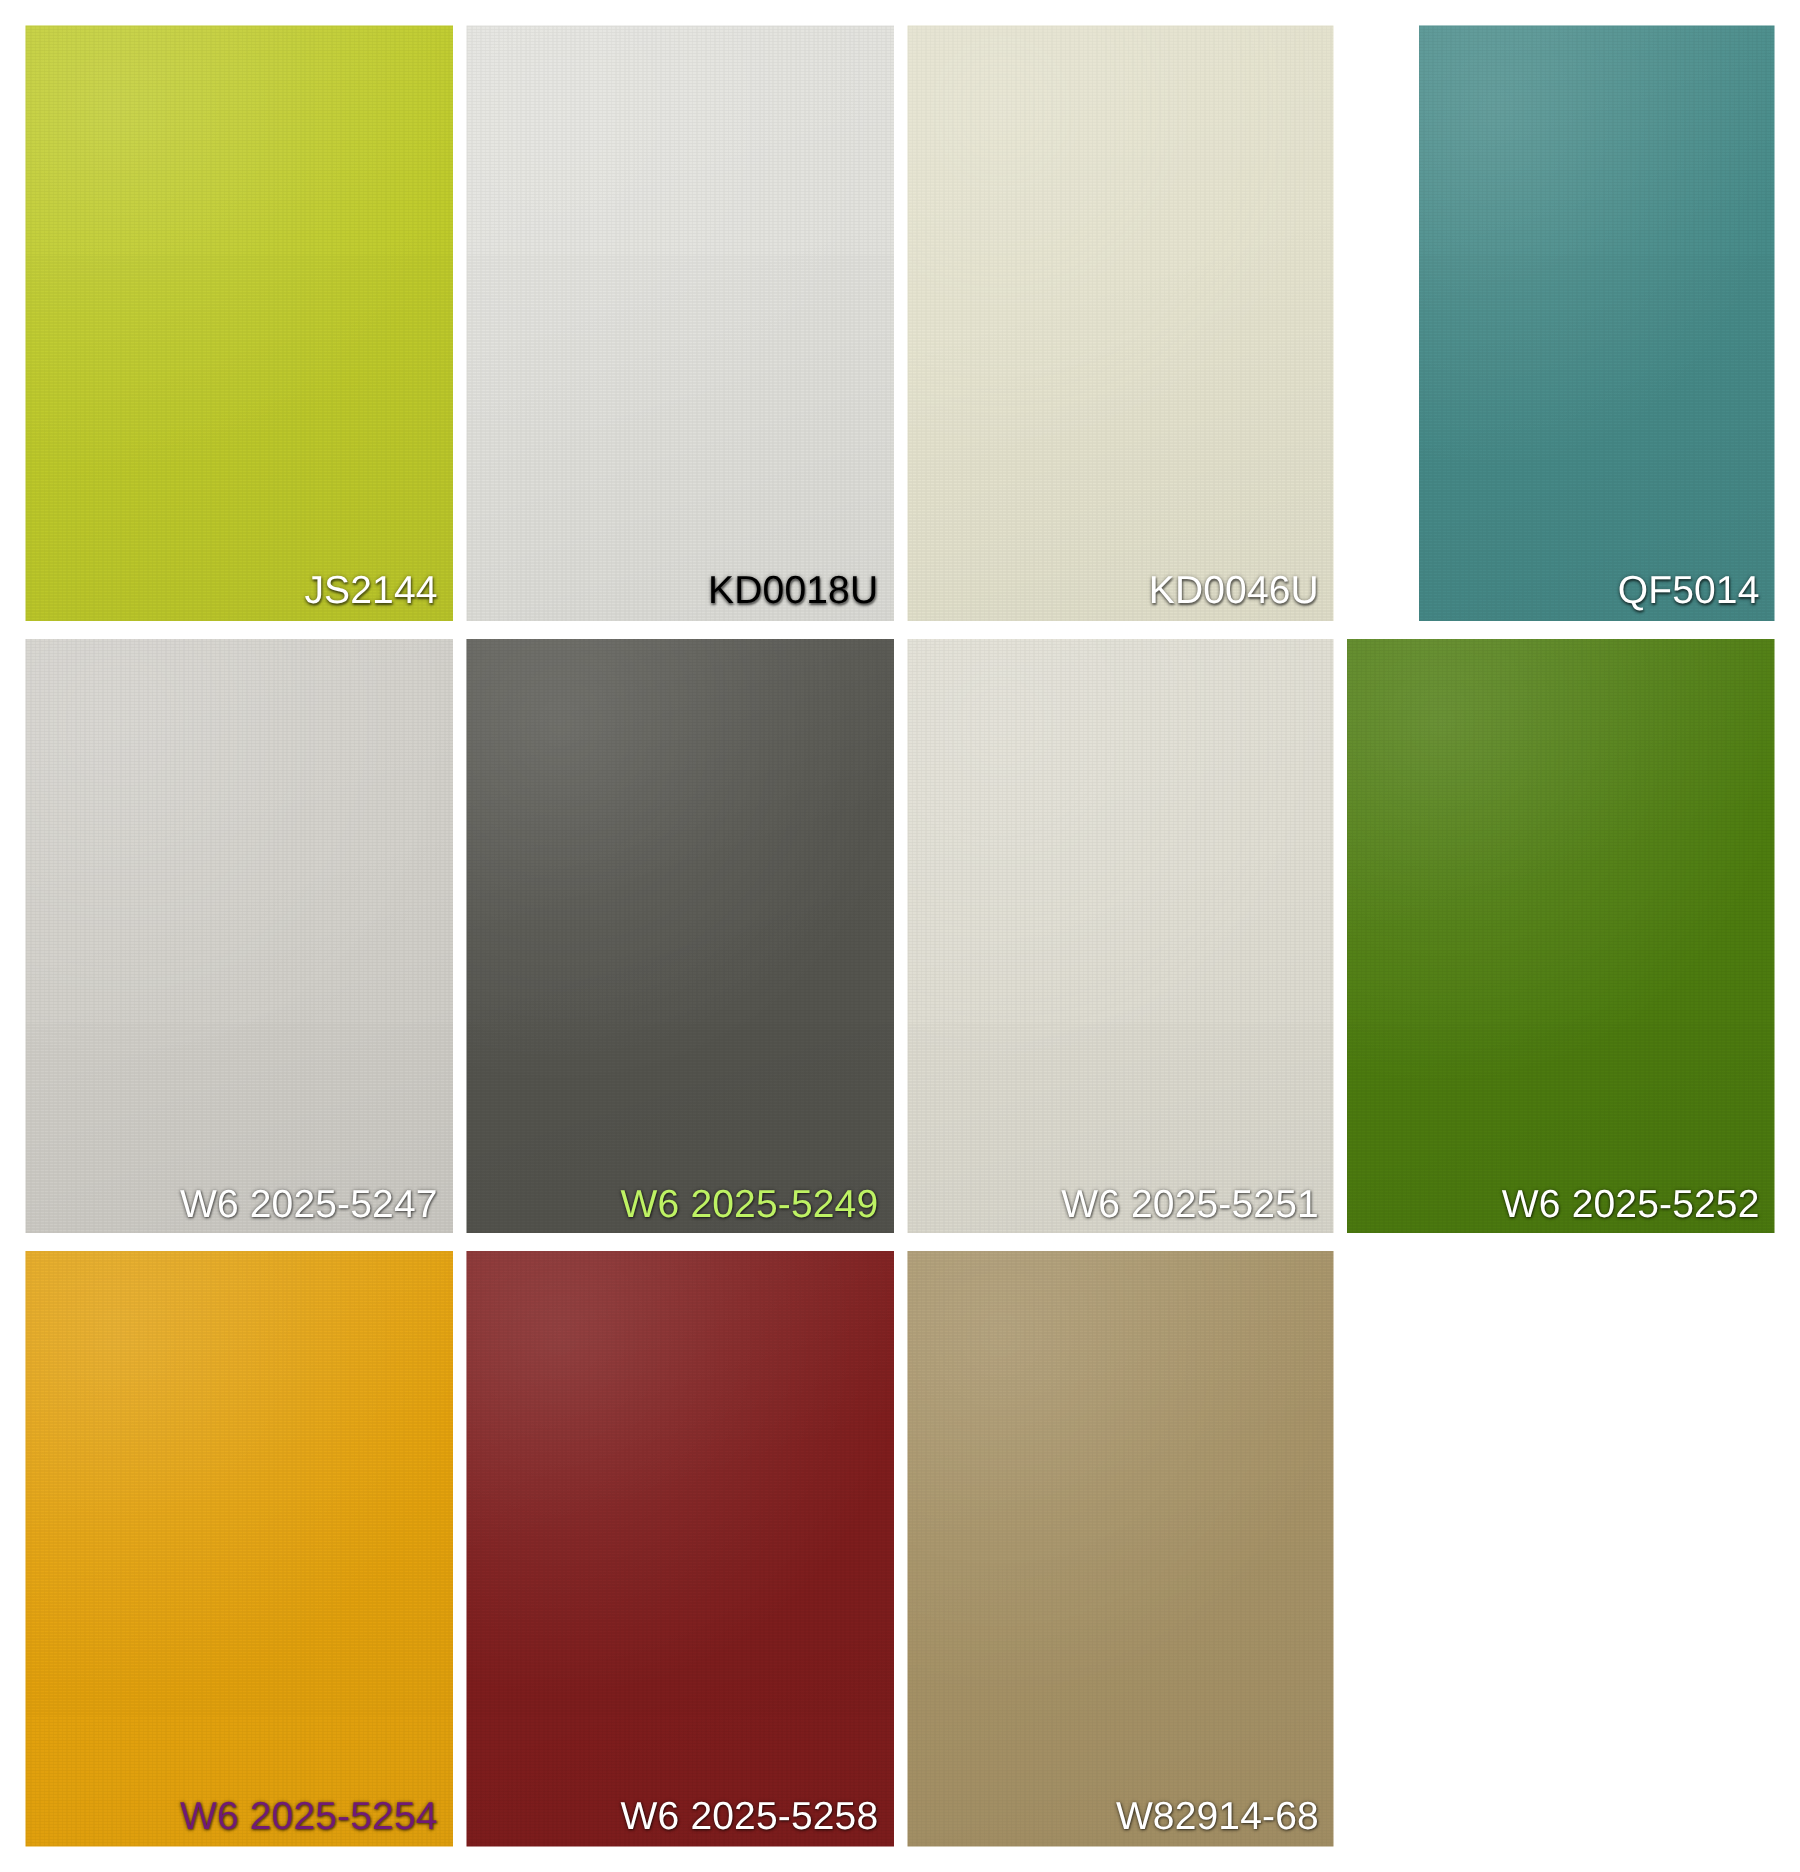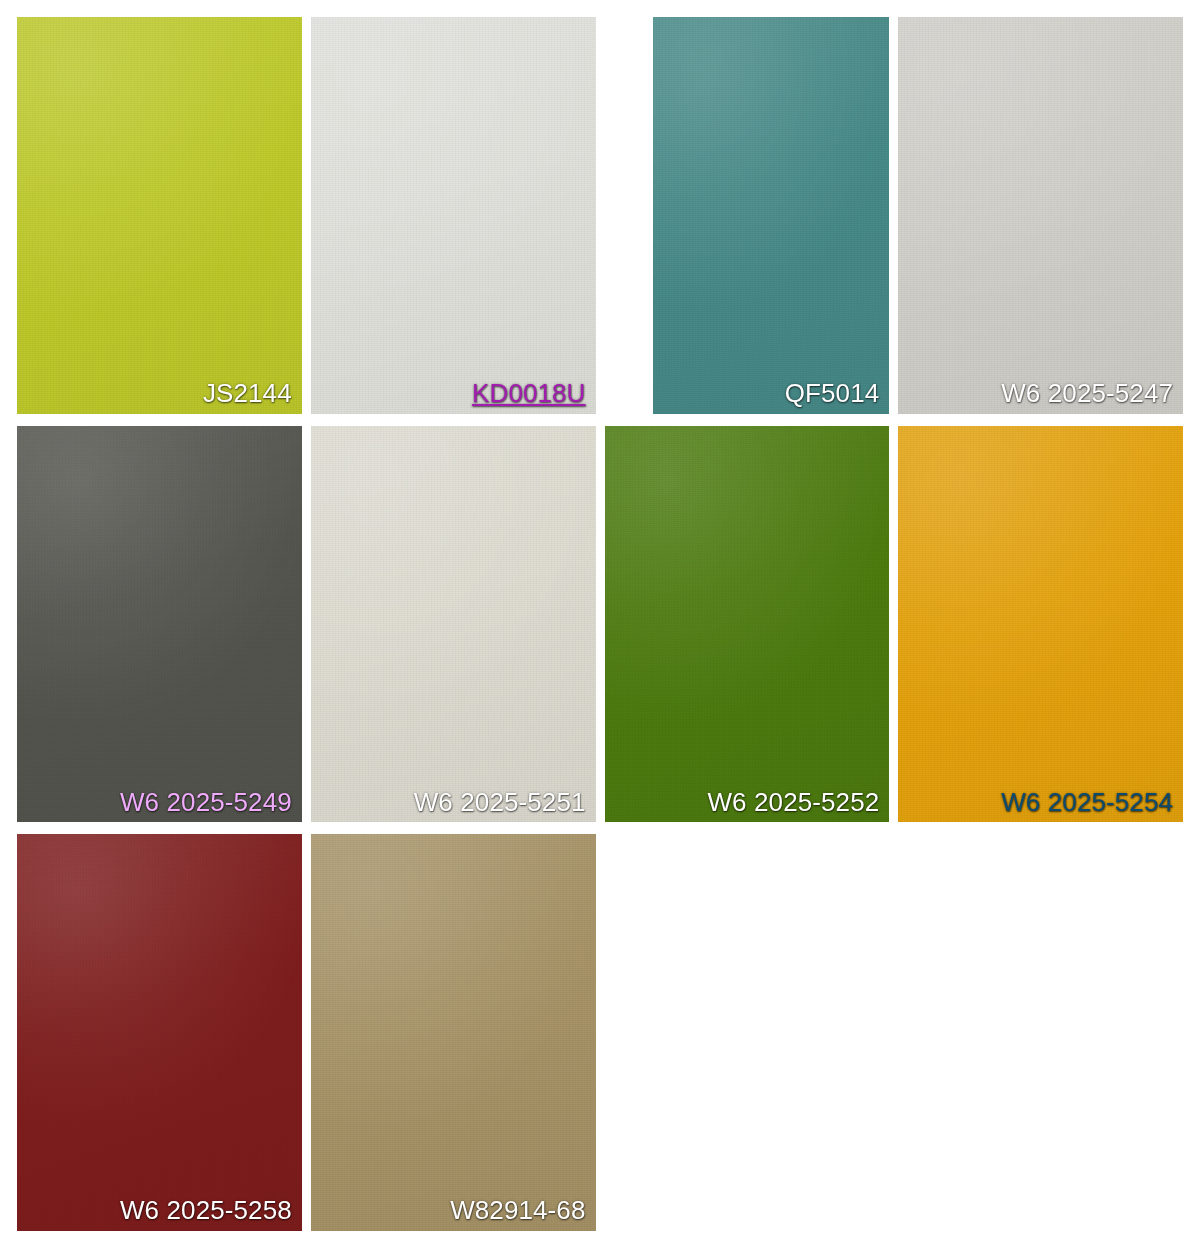--- a/index.html
+++ b/index.html
@@ -78,51 +78,56 @@
 
 <div id="swatch-grid" style="grid-template-columns: repeat(4, 1fr); grid-template-rows: repeat(3, 1fr); background: rgb(255, 255, 255);">
     <div class="swatch" style="background: rgb(191, 203, 43);">
       <div class="sheen"></div>
       <div class="grain"></div>
       <div class="swatch-label" style="color: rgb(255, 255, 255);">JS2144</div>
     </div>
     <div class="swatch" style="background: rgb(226, 226, 221);">
       <div class="sheen"></div>
       <div class="grain"></div>
-      <div class="swatch-label" style="color: #a21caf; text-decoration: underline;">KD0018U</div>
+      <div class="swatch-label" style="color: #000000;">KD0018U</div>
+    </div>
+    <div class="swatch" style="background: rgb(231, 229, 208);">
+      <div class="sheen"></div>
+      <div class="grain"></div>
+      <div class="swatch-label" style="color: rgb(255, 255, 255);">KD0046U</div>
     </div>
     <div class="swatch" style="background: rgb(71, 139, 137); margin-left: 48px;">
       <div class="sheen"></div>
       <div class="grain"></div>
       <div class="swatch-label" style="color: rgb(255, 255, 255);">QF5014</div>
     </div>
     <div class="swatch" style="background: rgb(210, 208, 202);">
       <div class="sheen"></div>
       <div class="grain"></div>
       <div class="swatch-label" style="color: rgb(255, 255, 255);">W6 2025-5247</div>
     </div>
     <div class="swatch" style="background: rgb(85, 85, 79);">
       <div class="sheen"></div>
       <div class="grain"></div>
-      <div class="swatch-label" style="color: #f0abfc; margin-top: 37px;">W6 2025-5249</div>
+      <div class="swatch-label" style="color: #bef264; margin-top: 37px;">W6 2025-5249</div>
     </div>
     <div class="swatch" style="background: rgb(223, 221, 210);">
       <div class="sheen"></div>
       <div class="grain"></div>
       <div class="swatch-label" style="color: rgb(255, 255, 255);">W6 2025-5251</div>
     </div>
     <div class="swatch" style="background: #4d7c0f;">
       <div class="sheen"></div>
       <div class="grain"></div>
       <div class="swatch-label" style="color: rgb(255, 255, 255);">W6 2025-5252</div>
     </div>
     <div class="swatch" style="background: rgb(229, 163, 13);">
       <div class="sheen"></div>
       <div class="grain"></div>
-      <div class="swatch-label" style="color: #0c4a6e;">W6 2025-5254</div>
+      <div class="swatch-label" style="color: #701a75;">W6 2025-5254</div>
     </div>
     <div class="swatch" style="background: #7f1d1d;">
       <div class="sheen"></div>
       <div class="grain"></div>
       <div class="swatch-label" style="color: rgb(255, 255, 255);">W6 2025-5258</div>
     </div>
     <div class="swatch" style="background: rgb(168, 148, 104);">
       <div class="sheen"></div>
       <div class="grain"></div>
       <div class="swatch-label" style="color: rgb(255, 255, 255);">W82914-68</div>

